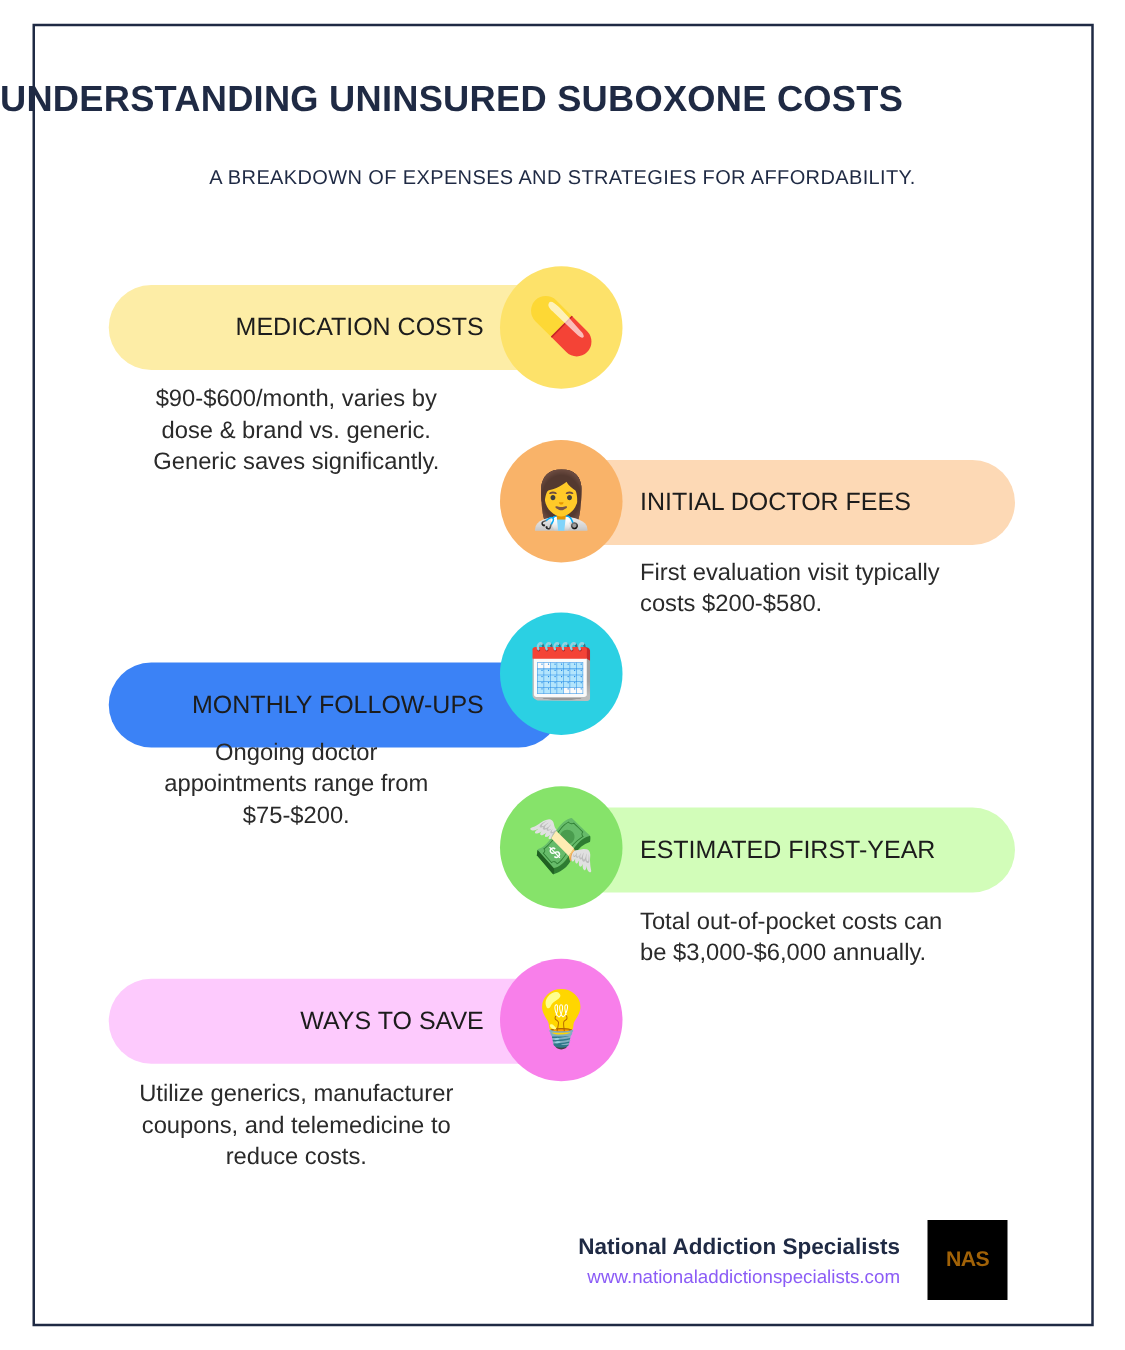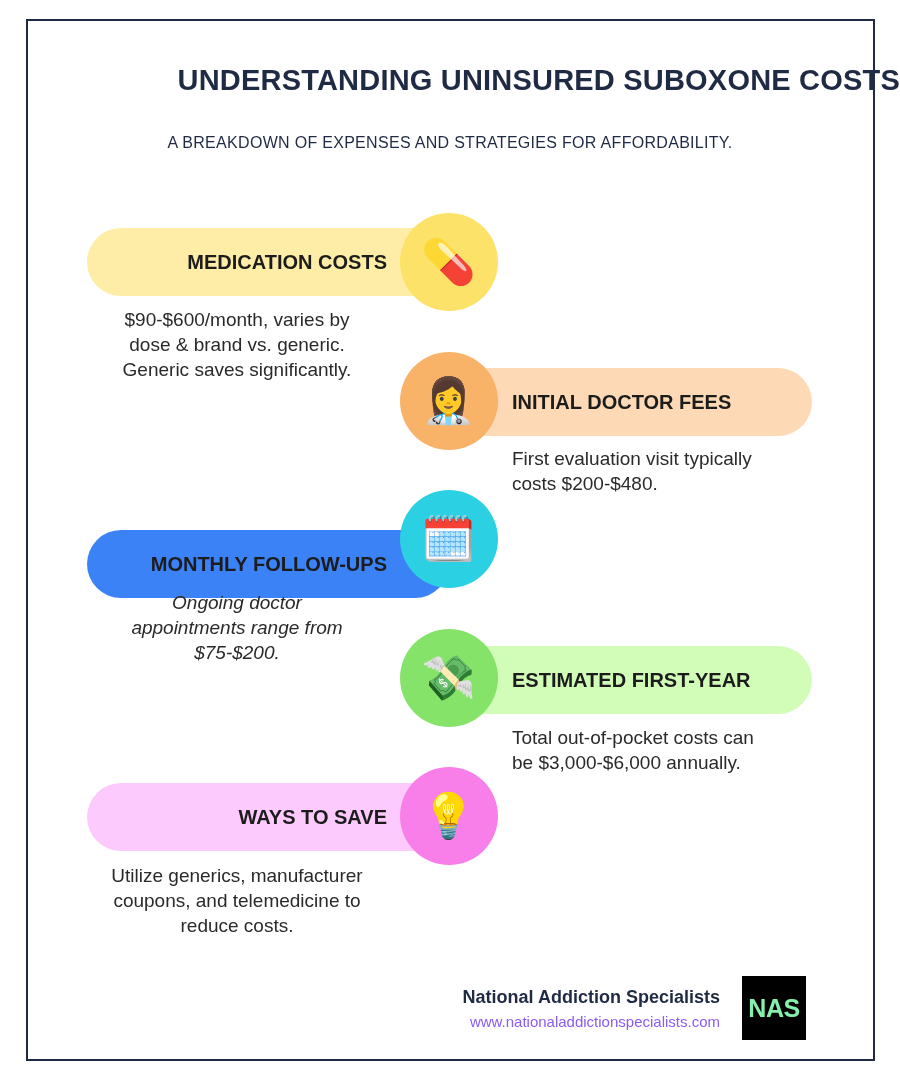--- a/index.html
+++ b/index.html
@@ -1,40 +1,40 @@
 <!DOCTYPE html>
 <html><head>
 <meta charset="utf-8">
 <style>
   html, body { margin: 0; padding: 0; background: #ffffff; }
   body { width: 900px; height: 1080px; position: relative; overflow: hidden;
          font-family: "Liberation Sans", "DejaVu Sans", sans-serif; color: #222; }
   .frame { position: absolute; left: 26px; top: 19px; width: 845px; height: 1038px;
            border: 2px solid #1f2a44; background: #fff; }
-  .title { position: absolute; left: 0; top: 64px; width: 900px; text-align: right;
+  .title { position: absolute; left: 0; top: 64px; width: 900px; text-align: left;
            font-size: 29px; font-weight: bold; color: #1f2a44; letter-spacing: 0.2px; }
   .subtitle { position: absolute; left: 0; top: 134px; width: 900px; text-align: center;
               font-size: 16px; color: #1f2a44; letter-spacing: 0.3px; }
   .pill { position: absolute; height: 68px; border-radius: 34px; }
   .pill.left { left: 87px; width: 362px; }
   .pill.right { left: 449px; width: 363px; }
   .pill-label { position: absolute; top: 0; height: 68px; line-height: 68px;
-                font-size: 20px; font-weight: bold; color: #1c1c1c; white-space: nowrap; }
+                font-size: 20px; font-weight: normal; color: #1c1c1c; white-space: nowrap; }
   .pill.left .pill-label { right: 62px; text-align: right; }
   .pill.right .pill-label { left: 63px; text-align: left; }
   .circle { position: absolute; left: 400px; width: 98px; height: 98px; border-radius: 50%;
             display: flex; align-items: center; justify-content: center; }
   .circle .emoji { font-size: 44px; line-height: 1; }
   .desc { position: absolute; font-size: 19px; line-height: 25px; color: #2a2a2a; white-space: pre-line; }
   .desc.left { right: 513px; text-align: center; width: 300px; }
   .desc.right { left: 512px; text-align: left; width: 300px; }
   .org-name { position: absolute; right: 180px; top: 987px; font-size: 18px; font-weight: bold; color: #1f2a44; text-align: right; }
   .org-url { position: absolute; right: 180px; top: 1013px; font-size: 15px; color: #8b5cf6; text-align: right; }
   .logo { position: absolute; left: 742px; top: 976px; width: 64px; height: 64px; background: #000;
-          color: #86efac; font-weight: bold; font-size: 25px; display: flex; align-items: center; justify-content: center; letter-spacing: -0.5px; }
+          color: #a16207; font-weight: bold; font-size: 17px; display: flex; align-items: center; justify-content: center; letter-spacing: -0.5px; }
 </style>
 </head>
 <body>
 
 <div class="frame"></div>
 
 <div class="title">UNDERSTANDING UNINSURED SUBOXONE COSTS</div>
 <div class="subtitle">A BREAKDOWN OF EXPENSES AND STRATEGIES FOR AFFORDABILITY.</div>
 
 <div class="pill left" style="top: 228px; background: rgb(253, 237, 166);">
@@ -47,29 +47,29 @@
 dose &amp; brand vs. generic.
 Generic saves significantly.</div>
 
 <div class="pill right" style="top: 368px; background: rgb(253, 217, 181);">
   <span class="pill-label">INITIAL DOCTOR FEES</span>
 </div>
 <div class="circle" style="top: 352px; background: rgb(249, 179, 105);">
   <span class="emoji">👩‍⚕️</span>
 </div>
 <div class="desc right" style="top:446px;">First evaluation visit typically
-costs $200-$480.</div>
+costs $200-$580.</div>
 
 <div class="pill left" style="top: 530px; background: #3b82f6;">
   <span class="pill-label">MONTHLY FOLLOW-UPS</span>
 </div>
 <div class="circle" style="top: 490px; background: rgb(43, 208, 227);">
   <span class="emoji">🗓️</span>
 </div>
-<div class="desc left" style="top:590px;font-style:italic;">Ongoing doctor
+<div class="desc left" style="top:590px;">Ongoing doctor
 appointments range from
 $75-$200.</div>
 
 <div class="pill right" style="top: 646px; background: rgb(210, 253, 185);">
   <span class="pill-label">ESTIMATED FIRST-YEAR</span>
 </div>
 <div class="circle" style="top: 629px; background: rgb(134, 227, 106);">
   <span class="emoji">💸</span>
 </div>
 <div class="desc right" style="top:725px;">Total out-of-pocket costs can

